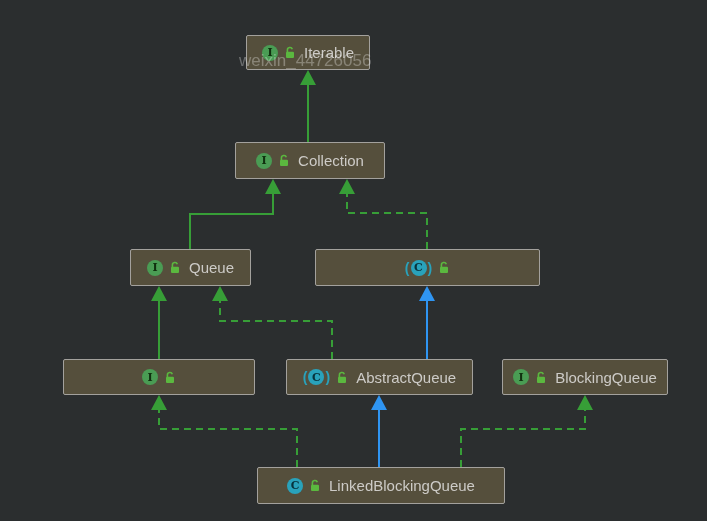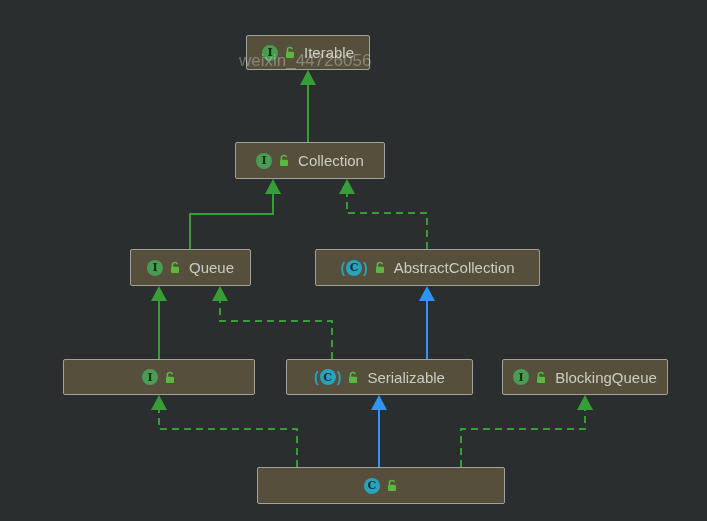--- a/index.html
+++ b/index.html
@@ -135,21 +135,20 @@
           <span class="type-icon cls">C</span>
           <span>)</span>
         </span>
       </span>
     <span class="lock">
       <svg width="12" height="13" viewBox="0 0 12 13">
         <path d="M3.4,6 V4.1 a2.5,2.5 0 0 1 4.9,-0.8" fill="none" style="stroke: var(--lock-icon, #5BB83F);" stroke-width="1.6"></path>
         <rect x="2" y="5.8" width="8" height="6.2" rx="1.1" style="fill: var(--lock-icon, #5BB83F);"></rect>
       </svg>
     </span>
-    <span class="label">AbstractCollection</span>
   </div>
     <div class="node" style="left: 63px; top: 359px; width: 192px; height: 36px;">
     <span class="icon-slot">
         <span class="type-icon iface">I</span>
       </span>
     <span class="lock">
       <svg width="12" height="13" viewBox="0 0 12 13">
         <path d="M3.4,6 V4.1 a2.5,2.5 0 0 1 4.9,-0.8" fill="none" style="stroke: var(--lock-icon, #5BB83F);" stroke-width="1.6"></path>
         <rect x="2" y="5.8" width="8" height="6.2" rx="1.1" style="fill: var(--lock-icon, #5BB83F);"></rect>
       </svg>
@@ -162,21 +161,21 @@
           <span class="type-icon cls">C</span>
           <span>)</span>
         </span>
       </span>
     <span class="lock">
       <svg width="12" height="13" viewBox="0 0 12 13">
         <path d="M3.4,6 V4.1 a2.5,2.5 0 0 1 4.9,-0.8" fill="none" style="stroke: var(--lock-icon, #5BB83F);" stroke-width="1.6"></path>
         <rect x="2" y="5.8" width="8" height="6.2" rx="1.1" style="fill: var(--lock-icon, #5BB83F);"></rect>
       </svg>
     </span>
-    <span class="label">Serializable</span>
+    <span class="label">AbstractQueue</span>
   </div>
     <div class="node" style="left: 502px; top: 359px; width: 166px; height: 36px;">
     <span class="icon-slot">
         <span class="type-icon iface">I</span>
       </span>
     <span class="lock">
       <svg width="12" height="13" viewBox="0 0 12 13">
         <path d="M3.4,6 V4.1 a2.5,2.5 0 0 1 4.9,-0.8" fill="none" style="stroke: var(--lock-icon, #5BB83F);" stroke-width="1.6"></path>
         <rect x="2" y="5.8" width="8" height="6.2" rx="1.1" style="fill: var(--lock-icon, #5BB83F);"></rect>
       </svg>
@@ -186,14 +185,15 @@
     <div class="node" style="left: 257px; top: 467px; width: 248px; height: 37px;">
     <span class="icon-slot">
         <span class="type-icon cls">C</span>
       </span>
     <span class="lock">
       <svg width="12" height="13" viewBox="0 0 12 13">
         <path d="M3.4,6 V4.1 a2.5,2.5 0 0 1 4.9,-0.8" fill="none" style="stroke: var(--lock-icon, #5BB83F);" stroke-width="1.6"></path>
         <rect x="2" y="5.8" width="8" height="6.2" rx="1.1" style="fill: var(--lock-icon, #5BB83F);"></rect>
       </svg>
     </span>
+    <span class="label">LinkedBlockingQueue</span>
   </div>
   </div>
 
 </body></html>

